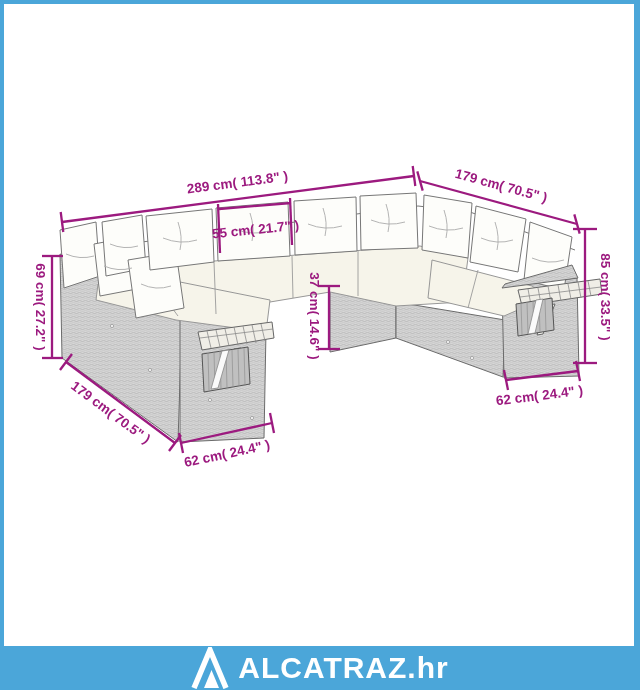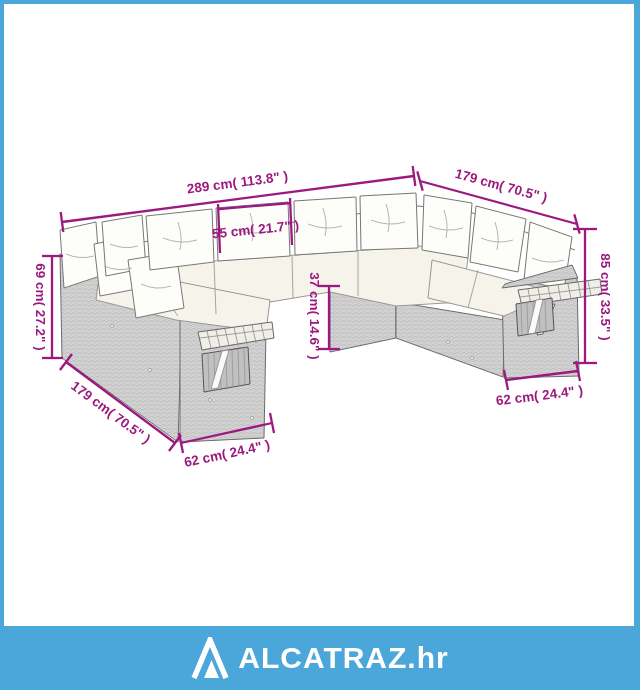--- a/index.html
+++ b/index.html
@@ -31,21 +31,21 @@
   .seam{stroke:#9a9a9a;stroke-width:0.9;}
   .wood{fill:#f0eee7;stroke:#666;stroke-width:1;}
   .slat{stroke:#8a8a8a;stroke-width:0.8;}
   .pocket{fill:#c0c0c0;stroke:#555;stroke-width:1;}
   .pstripe{stroke:#8f8f8f;stroke-width:0.7;}
   .strap{fill:#fafafa;stroke:#888;stroke-width:0.8;}
   .strut{fill:#f4f4f0;stroke:#666;stroke-width:1;}
   .rivet{fill:#f4f4f4;stroke:#999;stroke-width:0.8;}
   .frame-edge{fill:none;stroke:#787878;stroke-width:1;}
   .banner{
-    position:absolute;left:-4px;right:-6px;bottom:0;height:64px;
+    position:absolute;left:-4px;right:-6px;bottom:0;height:44px;
     background:#4BA6D9;
     display:flex;align-items:center;justify-content:center;gap:9px;
   }
   .brand-text{
     color:#ffffff;font-weight:bold;font-size:30px;letter-spacing:1px;
     font-family:"Liberation Sans", sans-serif;
   }
 </style>
 </head>
 <body>

